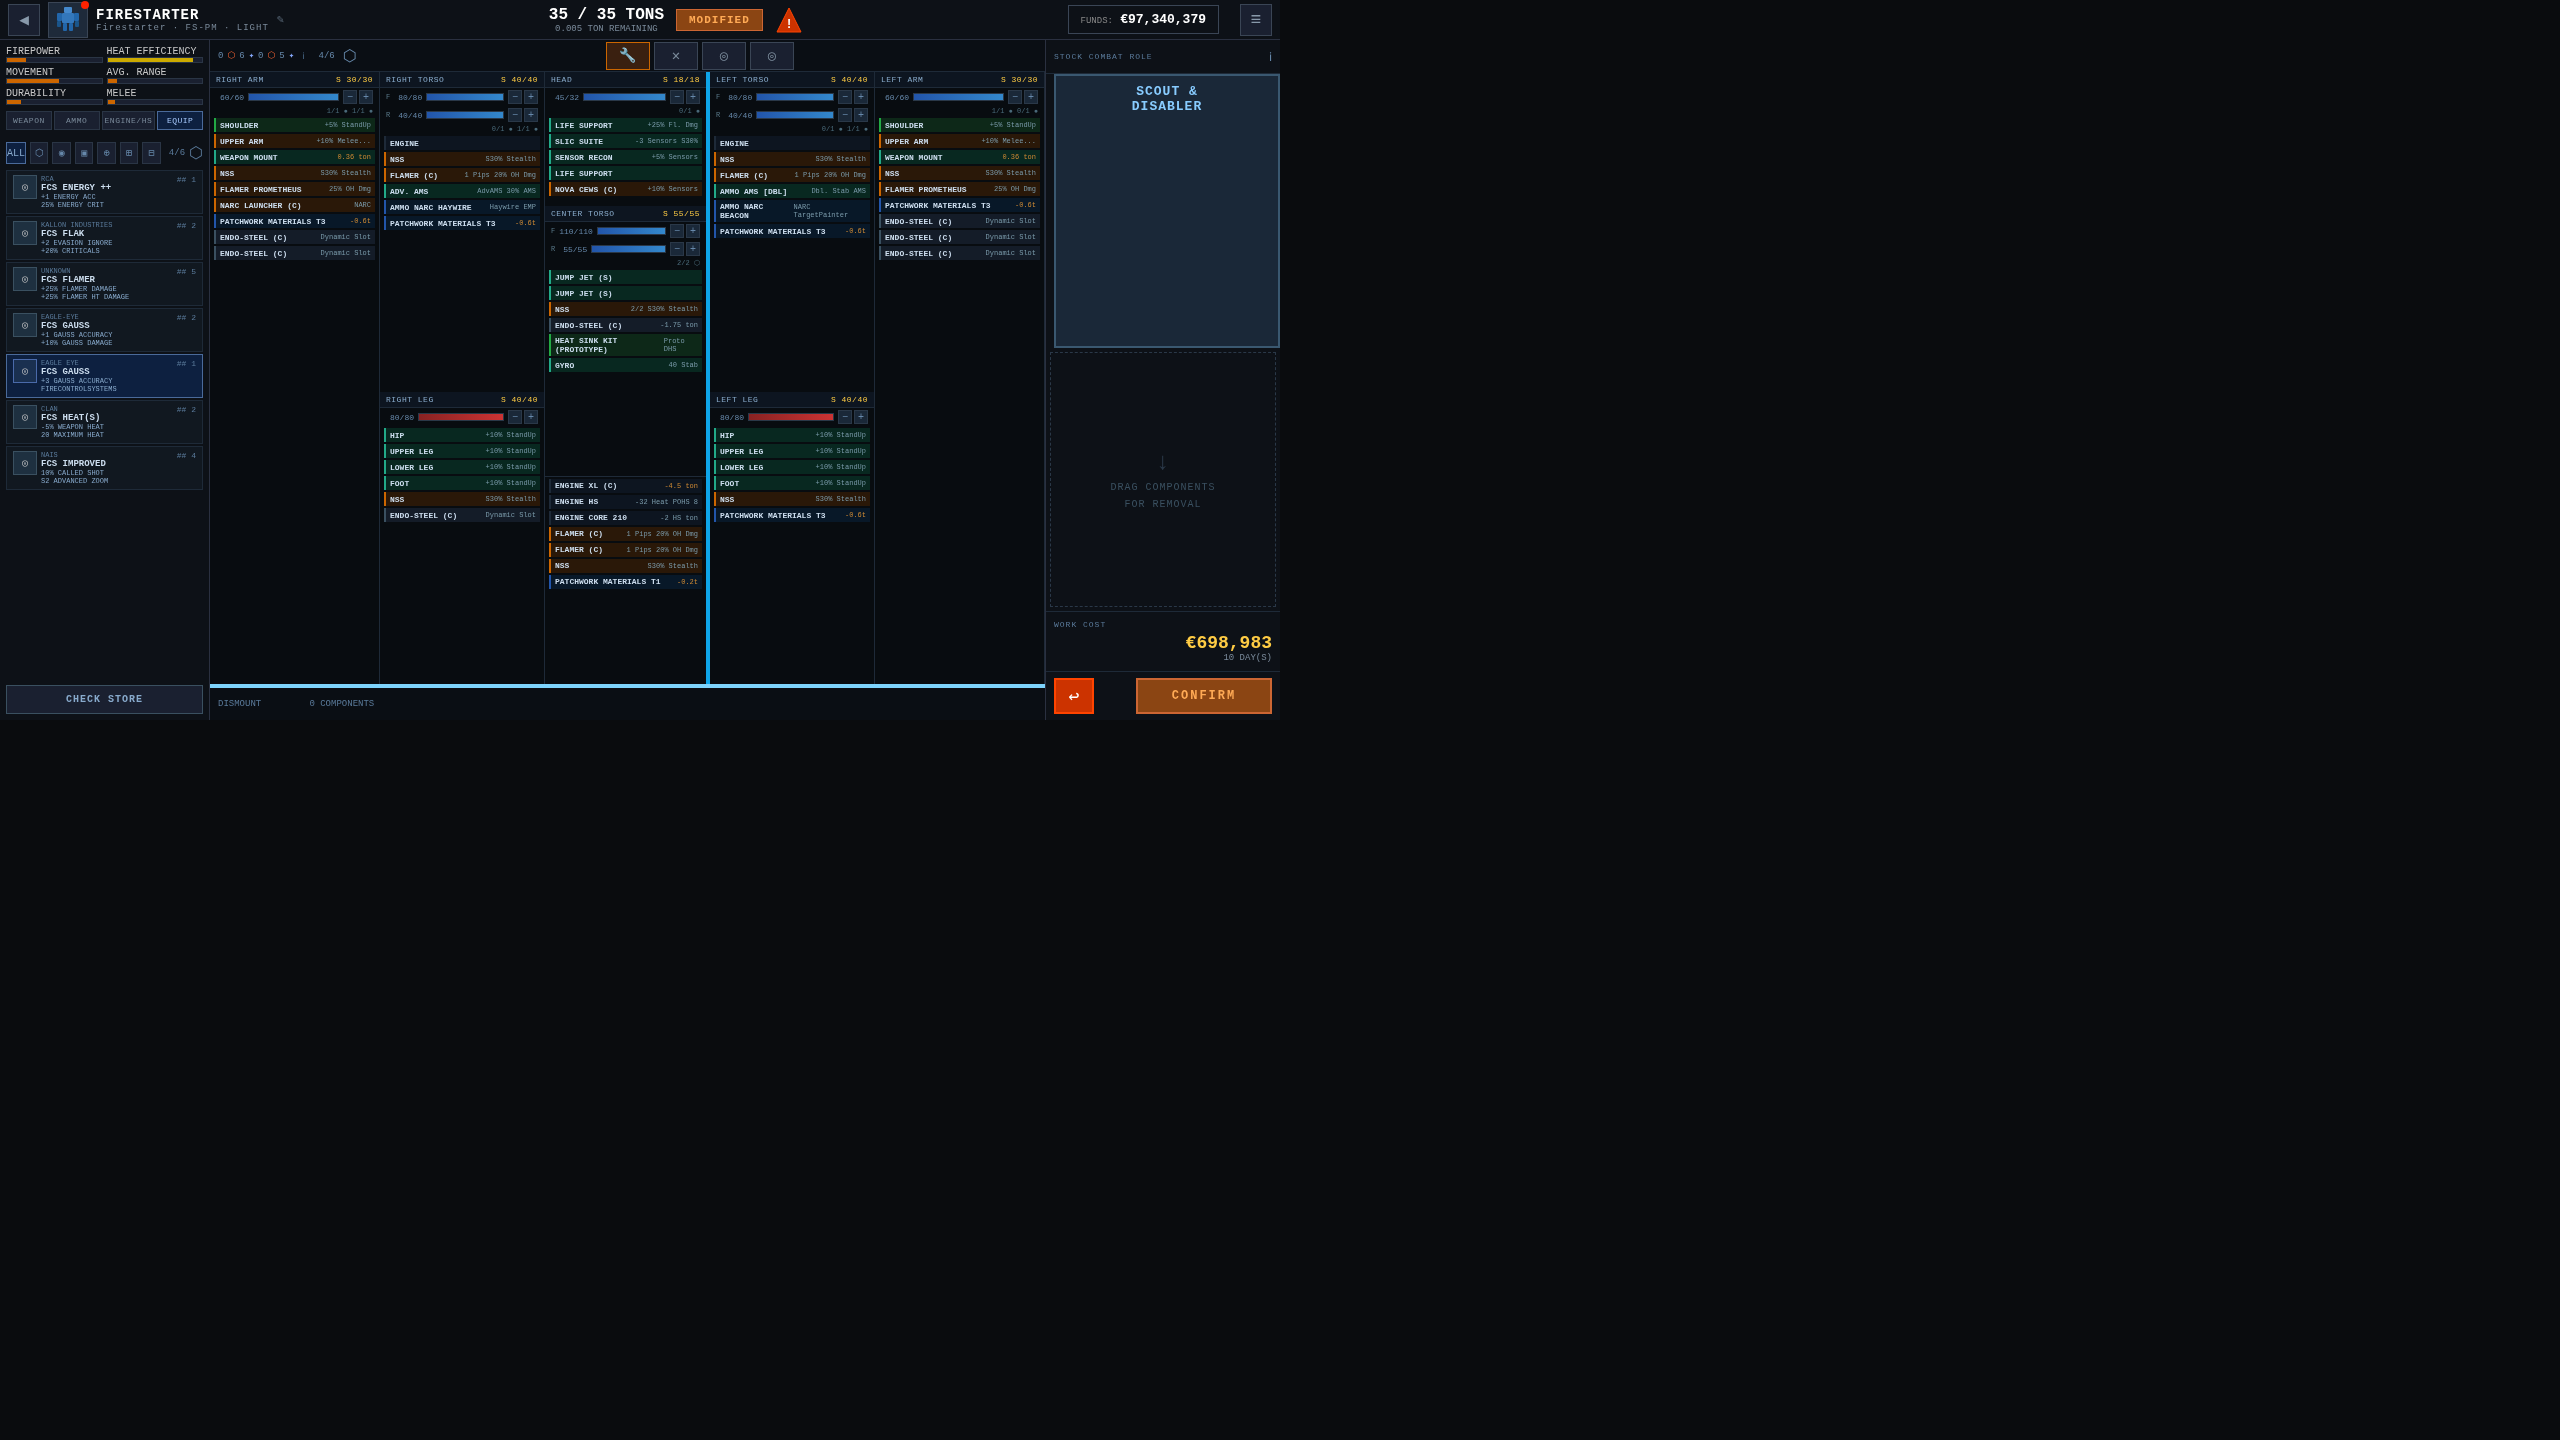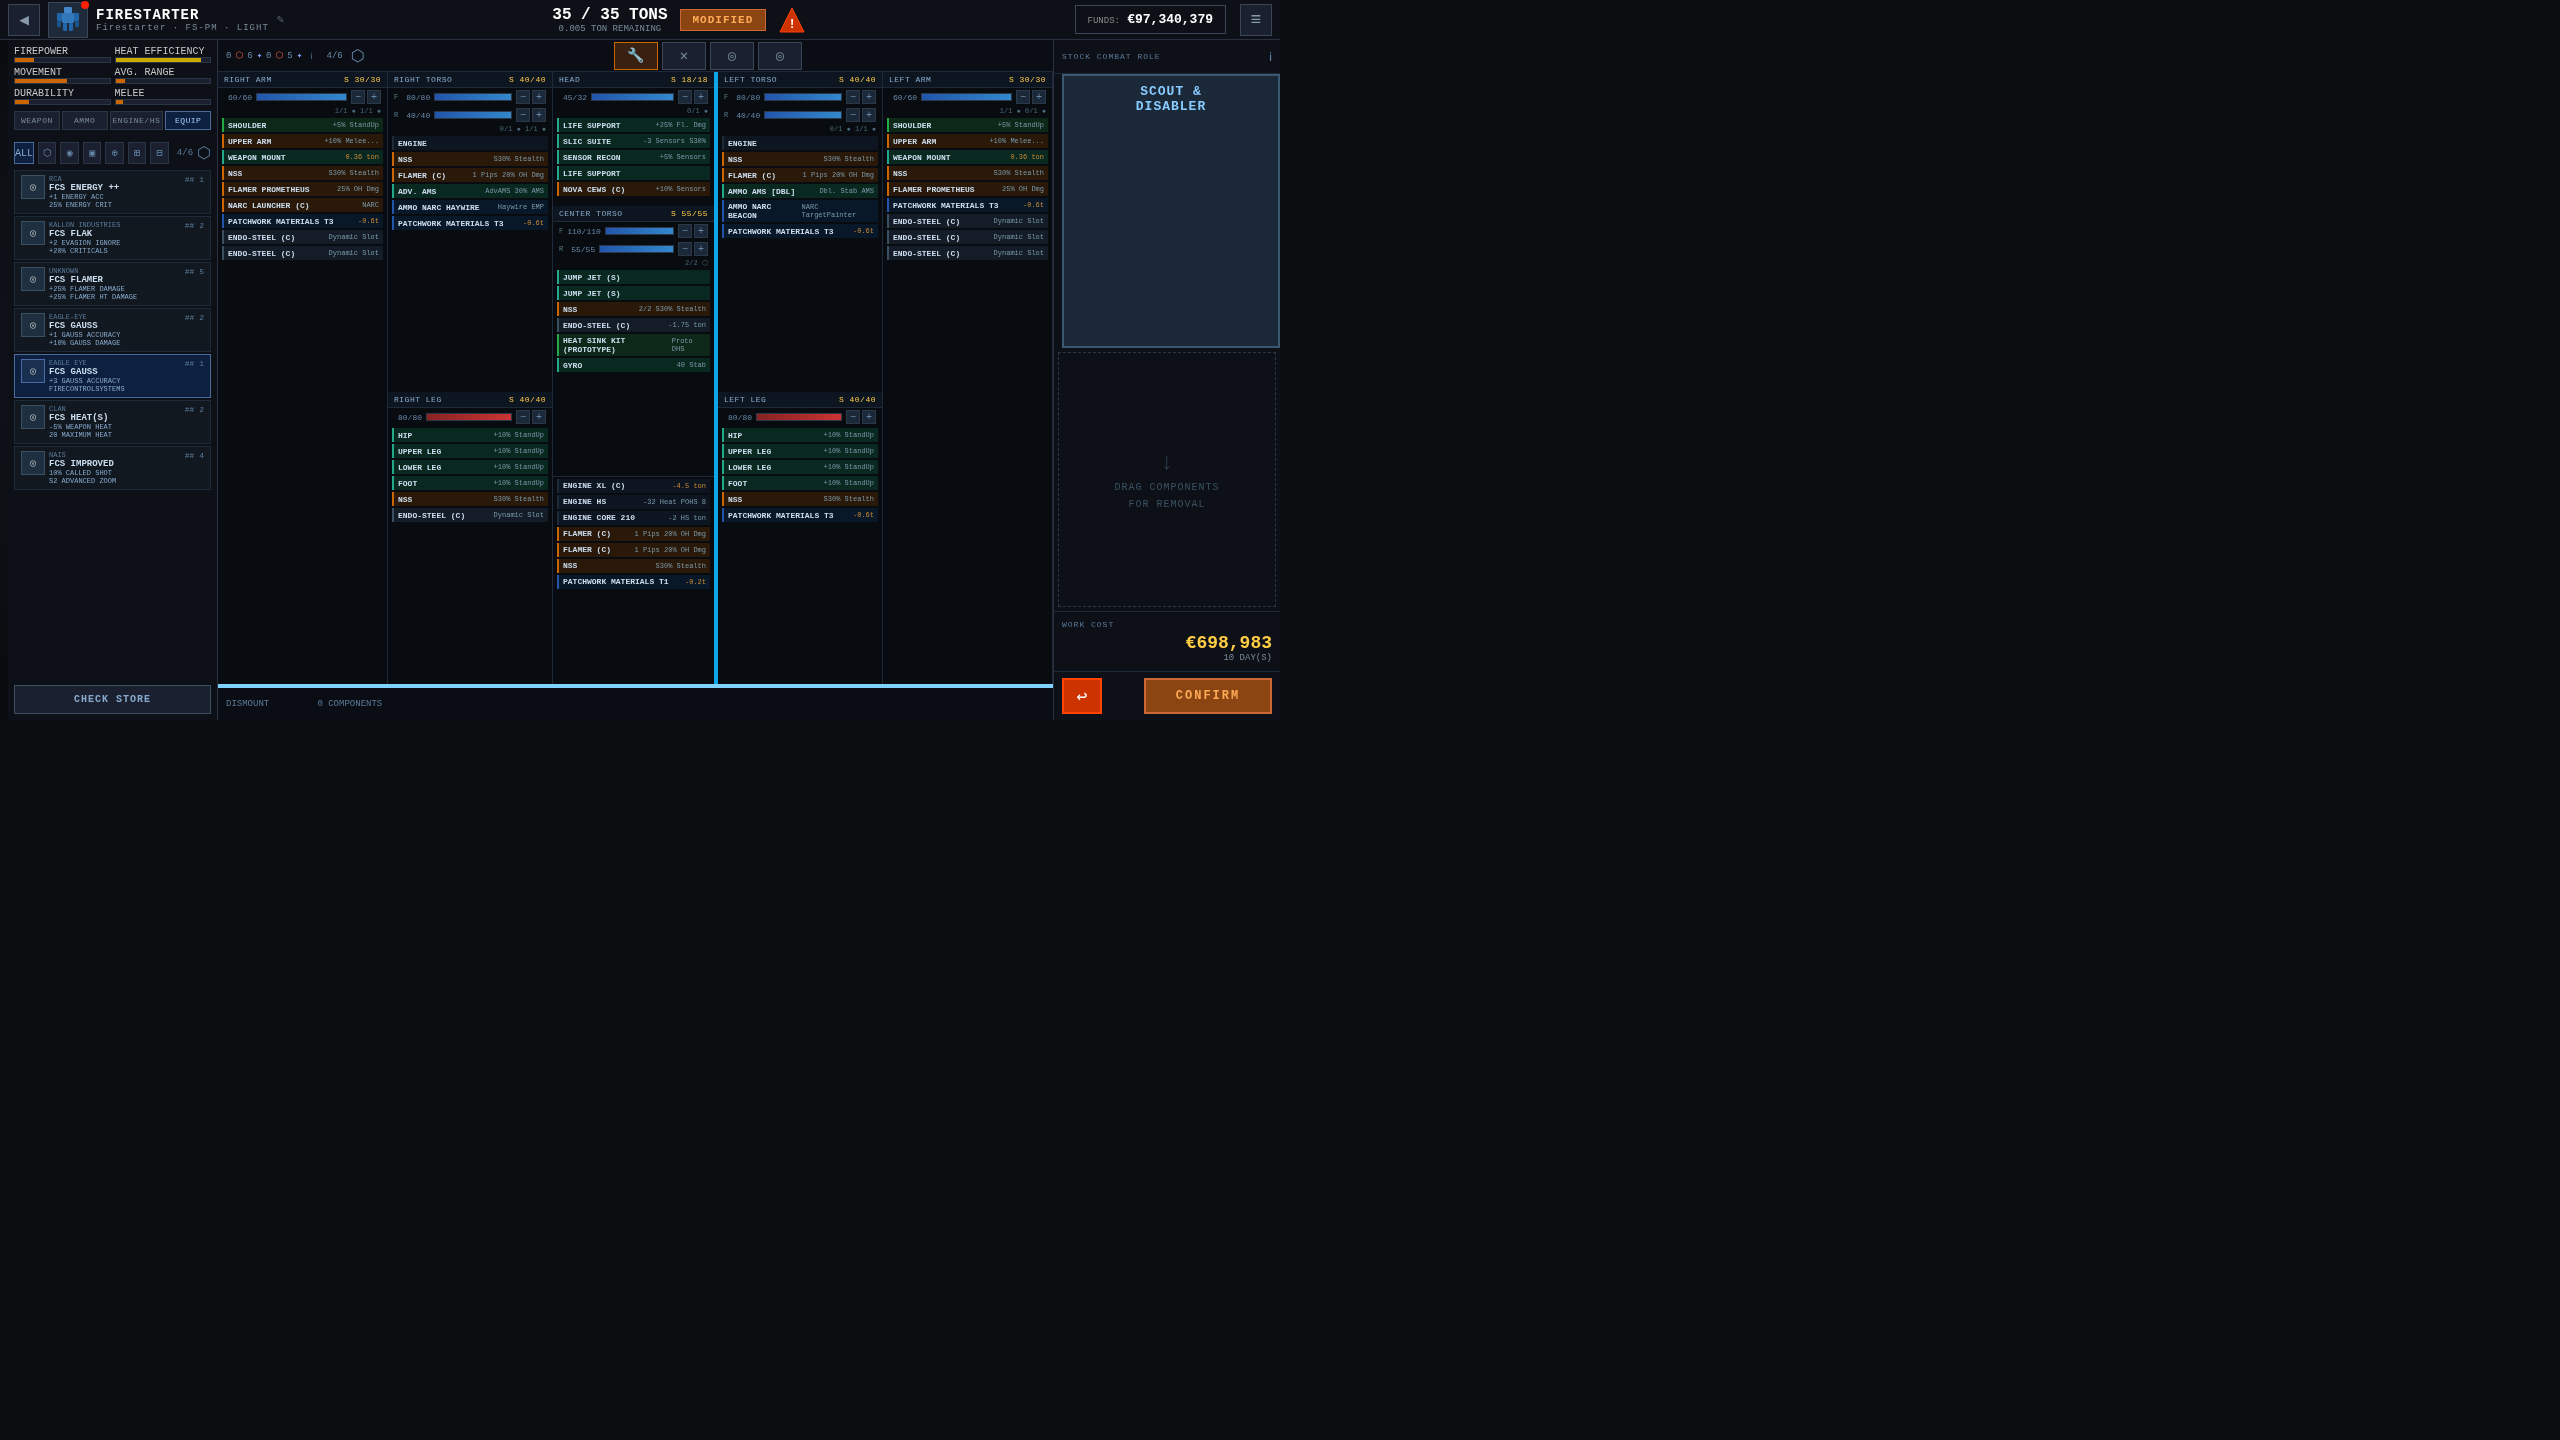--- a/index.html
+++ b/index.html
@@ -73,21 +73,21 @@
       border: 1px solid #cc6633;
       color: #ffaa55;
       padding: 4px 12px;
       font-size: 11px;
       font-weight: bold;
       letter-spacing: 1px;
     }
     .top-right {
       display: flex;
       align-items: center;
-      gap: 14px;
+      gap: 21px;
     }
     .funds-display {
       background: #0d1117;
       border: 1px solid #3a4555;
       padding: 6px 12px;
       font-size: 12px;
       color: #aaaaaa;
     }
     .funds-amount { color: #ffffff; font-weight: bold; font-size: 13px; }
     .menu-btn {
@@ -97,21 +97,20 @@
       display: flex; align-items: center; justify-content: center;
       color: #8899aa;
       cursor: pointer;
       font-size: 18px;
     }
     
     .main-content {
       display: flex;
       flex: 1;
       overflow: hidden;
-      padding-left: 8px;
     }
     
     .left-panel {
       width: 210px;
       background: #0d1117;
       border-right: 1px solid #2a3040;
       display: flex;
       flex-direction: column;
       padding: 6px;
     }

